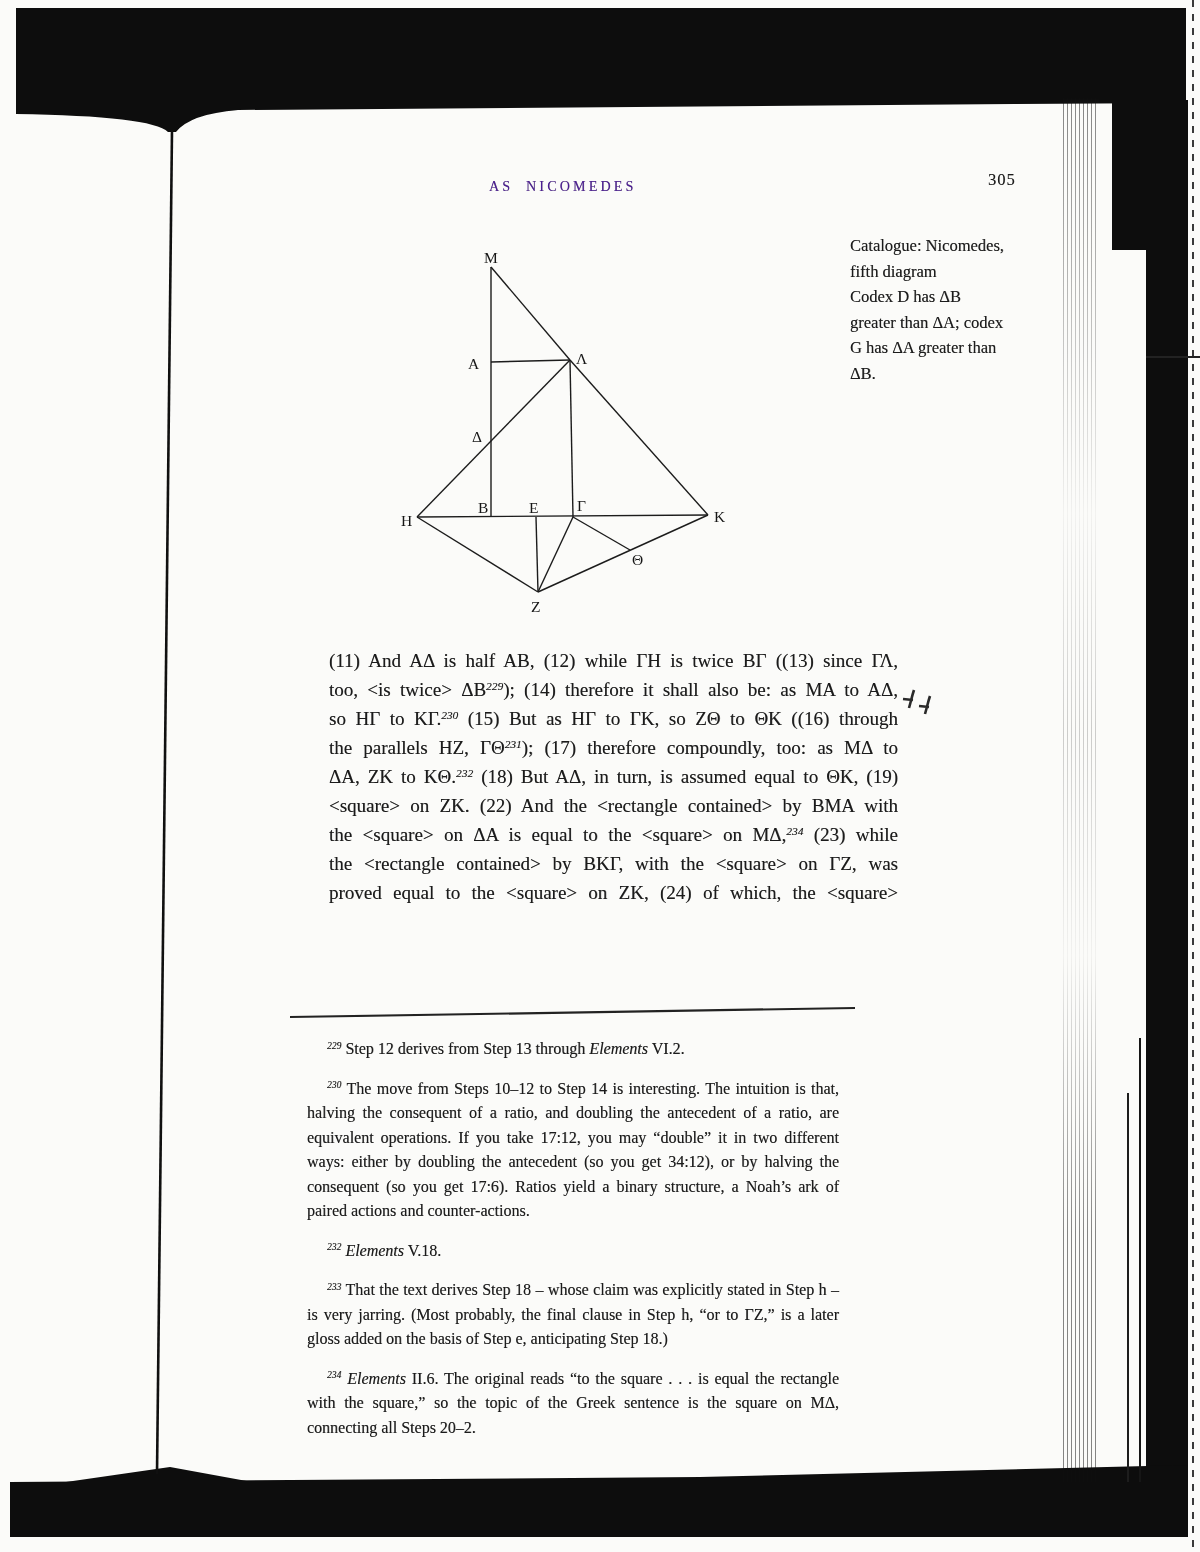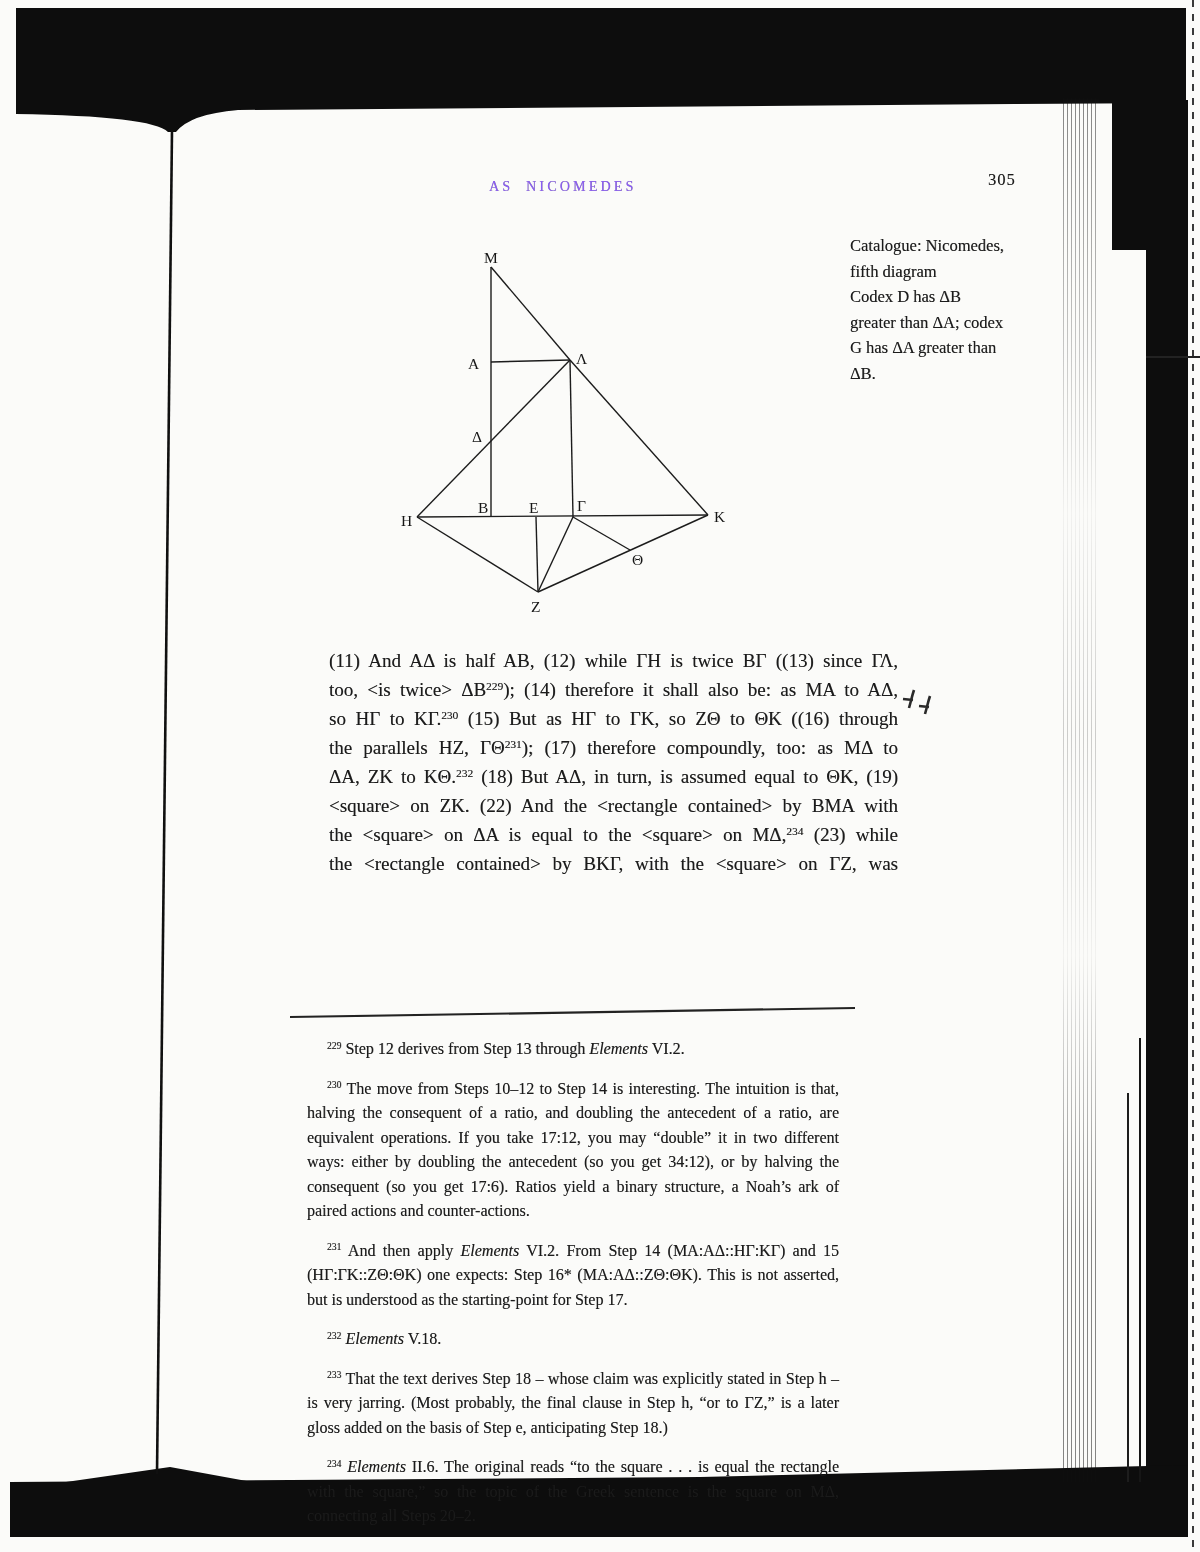--- a/index.html
+++ b/index.html
@@ -9,33 +9,33 @@
     background:#fbfbf9;
     font-family:"Liberation Serif","DejaVu Serif",serif;
     color:#1b1b1b;
     overflow:hidden;
   }
   .abs{position:absolute;}
   #frame{left:0;top:0;position:absolute;}
   #running-title{
     left:489px;top:179px;
     font-size:14px;letter-spacing:3.2px;word-spacing:6px;
-    color:#8b5cf6;
+    color:#4c1d95;
   }
   #page-number{left:988px;top:170px;font-size:16.5px;letter-spacing:1px;}
   #margin-note{
     left:850px;top:233px;width:190px;
     font-size:16.5px;line-height:25.6px;
   }
   #main-text{
     left:290px;top:646px;width:608px;
     font-size:19px;line-height:29px;
   }
   .jline{text-align:justify;text-align-last:justify;white-space:normal;margin-left:39px;}
-  .sup{font-size:0.6em;position:relative;top:-0.55em;line-height:0;}
+  .sup{font-size:0.6em;position:relative;top:-0.55em;line-height:0;font-style:italic;}
   .it{font-style:italic;}
   #footnotes{
     left:292px;top:1022px;width:562px;
     font-size:16px;line-height:24.5px;
     text-align:justify;
   }
   #footnotes p{margin:15px;text-indent:20px;}
   #main-text,#footnotes,#margin-note,#running-title,#page-number{
     text-shadow:0.3px 0.3px 0.35px rgba(20,20,20,0.45);
   }
@@ -125,22 +125,22 @@
 
 <div class="abs" id="main-text">
   <div class="jline"><span>(11) And AΔ is half AB, (12) while ΓH is twice BΓ ((13) since ΓΛ,</span></div>
   <div class="jline"><span>too, &lt;is twice&gt; ΔB</span><span class="sup">229</span><span>); (14) therefore it shall also be: as MA to AΔ,</span></div>
   <div class="jline"><span>so HΓ to KΓ.</span><span class="sup">230</span><span> (15) But as HΓ to ΓK, so ZΘ to ΘK ((16) through</span></div>
   <div class="jline"><span>the parallels HZ, ΓΘ</span><span class="sup">231</span><span>); (17) therefore compoundly, too: as MΔ to</span></div>
   <div class="jline"><span>ΔA, ZK to KΘ.</span><span class="sup">232</span><span> (18) But AΔ, in turn, is assumed equal to ΘK, (19)</span></div>
   <div class="jline"><span>&lt;square&gt; on ZK. (22) And the &lt;rectangle contained&gt; by BMA with</span></div>
   <div class="jline"><span>the &lt;square&gt; on ΔA is equal to the &lt;square&gt; on MΔ,</span><span class="sup">234</span><span> (23) while</span></div>
   <div class="jline"><span>the &lt;rectangle contained&gt; by BKΓ, with the &lt;square&gt; on ΓZ, was</span></div>
+  <div class="jline"><span>proved equal to the &lt;square&gt; on ZK, (24) of which, the &lt;square&gt;</span></div>
 </div>
 
 <div class="abs" id="footnotes">
   <p><span class="sup">229</span><span> Step 12 derives from Step 13 through </span><span class="it">Elements</span><span> VI.2.</span></p>
   <p><span class="sup">230</span><span> The move from Steps 10–12 to Step 14 is interesting. The intuition is that, halving the consequent of a ratio, and doubling the antecedent of a ratio, are equivalent operations. If you take 17:12, you may “double” it in two different ways: either by doubling the antecedent (so you get 34:12), or by halving the consequent (so you get 17:6). Ratios yield a binary structure, a Noah’s ark of paired actions and counter-actions.</span></p>
-  <p><span class="sup">231</span><span> And then apply </span><span class="it">Elements</span><span> VI.2. From Step 14 (MA:AΔ::HΓ:KΓ) and 15 (HΓ:ΓK::ZΘ:ΘK) one expects: Step 16* (MA:AΔ::ZΘ:ΘK). This is not asserted, but is understood as the starting-point for Step 17.</span></p>
   <p><span class="sup">232</span><span> </span><span class="it">Elements</span><span> V.18.</span></p>
   <p><span class="sup">233</span><span> That the text derives Step 18 – whose claim was explicitly stated in Step h – is very jarring. (Most probably, the final clause in Step h, “or to ΓZ,” is a later gloss added on the basis of Step e, anticipating Step 18.)</span></p>
   <p><span class="sup">234</span><span> </span><span class="it">Elements</span><span> II.6. The original reads “to the square . . . is equal the rectangle with the square,” so the topic of the Greek sentence is the square on MΔ, connecting all Steps 20–2.</span></p>
 </div>
 
 </body></html>

